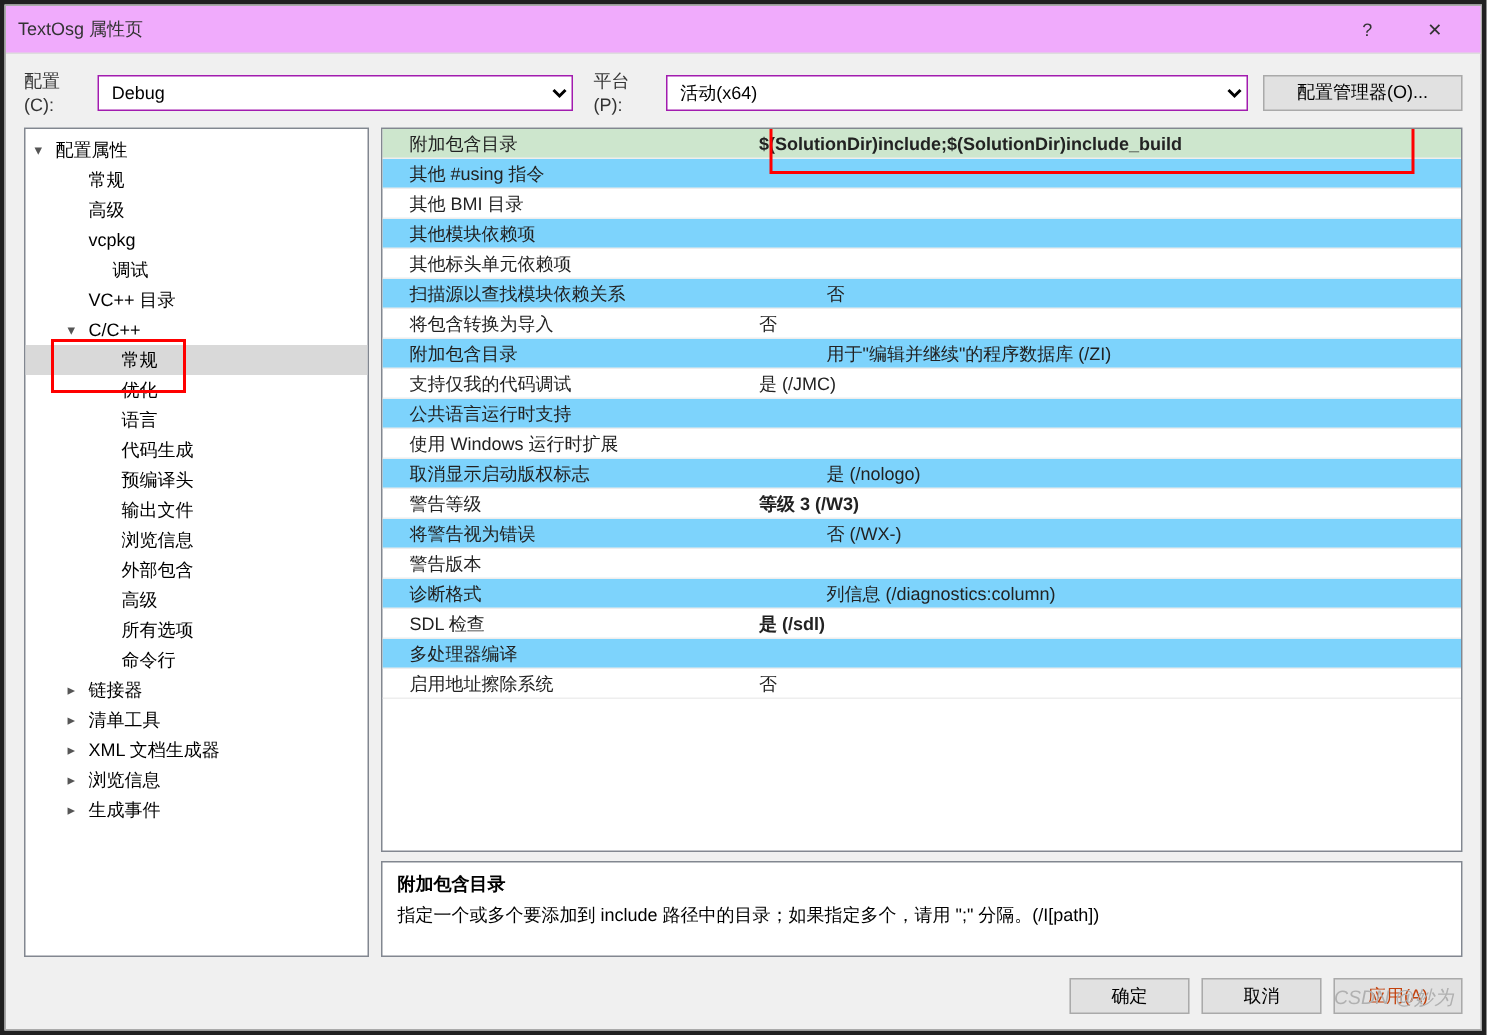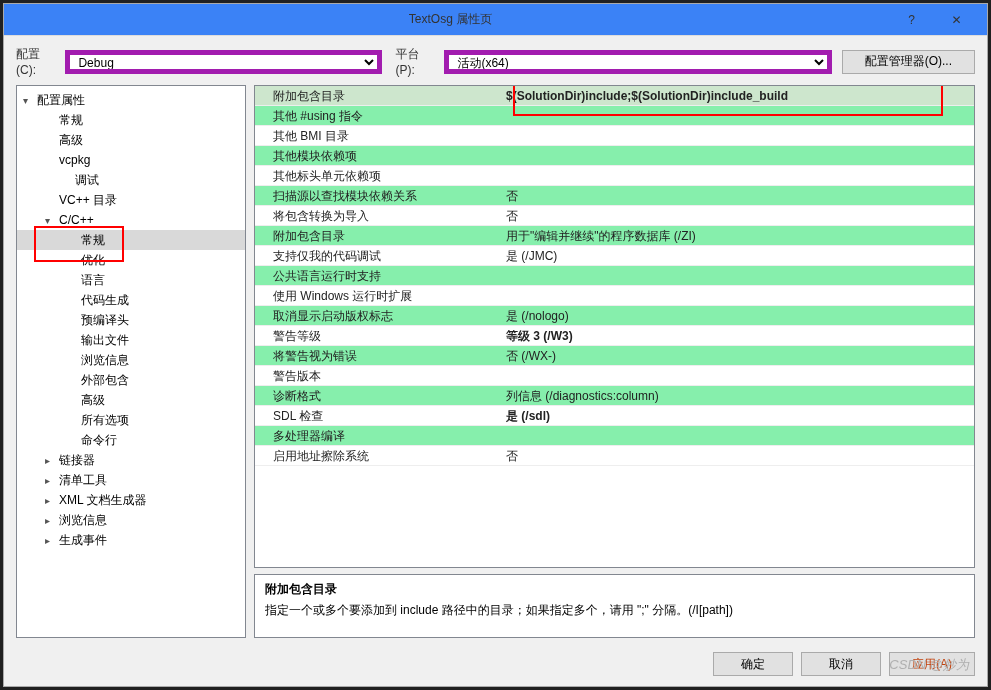--- a/index.html
+++ b/index.html
@@ -1,39 +1,39 @@
 <!DOCTYPE html>
 <html><head>
 <meta charset="utf-8">
 <style>
 * { box-sizing: border-box; margin: 0; padding: 0; font-family: "Microsoft YaHei", "Segoe UI", sans-serif; font-size: 12px; }
 body { background: #202020; width: 991px; height: 690px; position: relative; }
 .window { position: absolute; left: 3px; top: 3px; width: 985px; height: 684px; background: #f0f0f0; border: 1px solid #aaa; display: flex; flex-direction: column; }
-.titlebar { height: 32px; background: #3b82f6; display: flex; align-items: center; padding: 0 8px; border-bottom: 1px solid #ddd; text-align: center; }
+.titlebar { height: 32px; background: #f0abfc; display: flex; align-items: center; padding: 0 8px; border-bottom: 1px solid #ddd; }
 .title-text { flex: 1; color: #333; }
 .tb-btn { width: 45px; height: 30px; display: flex; align-items: center; justify-content: center; color: #333; }
 
 .config-row { display: flex; align-items: center; padding: 10px 12px 8px; gap: 6px; }
 .lbl { color: #333; }
-select { border: 5px solid #a21caf; background: #fff; height: 24px; padding: 0 4px; }
+select { border: 1px solid #a21caf; background: #fff; height: 24px; padding: 0 4px; }
 .btn { border: 1px solid #aaa; background: #e1e1e1; height: 24px; padding: 0 22px; min-width: 80px; }
 
 .main { flex: 1; display: flex; padding: 0 12px 8px; gap: 8px; min-height: 0; }
 .tree-pane { width: 230px; border: 1px solid #828790; background: #fff; overflow-y: auto; padding: 4px 0; }
 .tree-item { display: flex; align-items: center; height: 20px; padding-left: 6px; white-space: nowrap; }
 .tree-item.sel { background: #d9d9d9; }
 .disclosure { width: 12px; display: inline-block; color: #555; font-size: 10px; }
 .ti-label { padding-left: 2px; text-align: center; }
 .red-box { border: 2px solid red; position: absolute; pointer-events: none; }
 
 .right-col { flex: 1; display: flex; flex-direction: column; gap: 6px; min-width: 0; }
 .grid-box { flex: 1; border: 1px solid #828790; background: #fff; overflow: auto; }
 .grid-row { display: flex; height: 20px; line-height: 20px; border-bottom: 1px solid #eee; }
 .grid-row.sel { background: #cde6cd; }
-.grid-row.striped { background: #86efac; }
+.grid-row.striped { background: #7dd3fc; gap: 45px; }
 .cell-l { width: 245px; padding-left: 18px; color: #222; }
 .cell-r { flex: 1; padding-left: 6px; color: #222; }
 .cell-r.bold { font-weight: bold; }
 
 .desc-box { border: 1px solid #828790; background: #fff; padding: 6px 10px; height: 64px; }
 .desc-title { font-weight: bold; margin-bottom: 4px; }
 
 .bottom-row { display: flex; justify-content: flex-end; padding: 6px 12px 10px; gap: 8px; }
 .watermark { position: absolute; right: 18px; bottom: 12px; color: #b0b0b0; font-style: italic; font-size: 13px; pointer-events: none; }
 </style>

